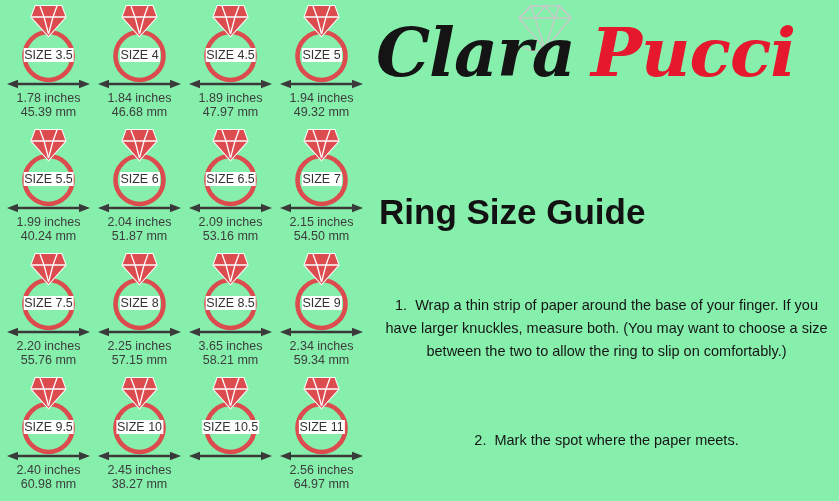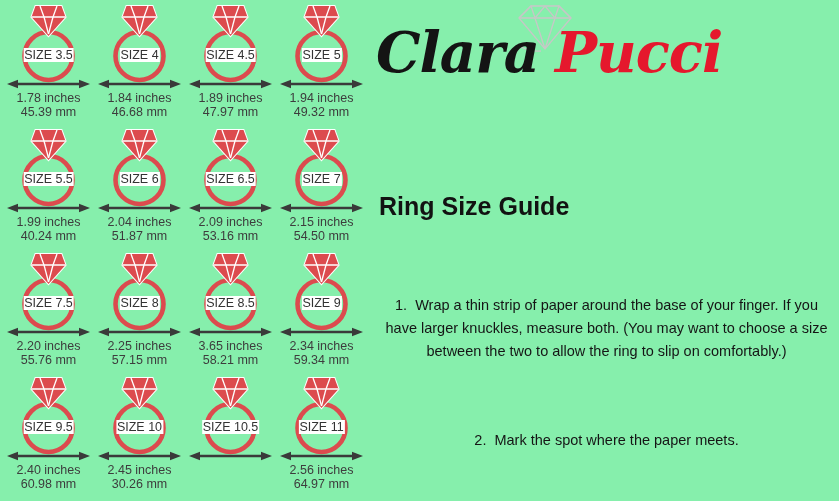--- a/index.html
+++ b/index.html
@@ -48,33 +48,33 @@
   .logo-row { position: absolute; left: 0; top: 0; width: 100%; height: 108px; }
   .logo-diamond { position: absolute; left: 137px; top: 2px; }
   .logo-outline { fill: none; stroke: #c7c7c7; stroke-width: 1.3px; }
   .logo-text {
     position: absolute;
     left: 2px;
     top: 20px;
     font-family: "DejaVu Serif", serif;
     font-style: italic;
     font-weight: bold;
-    font-size: 56px;
+    font-size: 68px;
     line-height: 64px;
     white-space: nowrap;
     letter-spacing: -1px;
   }
   .logo-clara { color: var(--logo-black); margin-right: 16px; }
   .logo-pucci { color: var(--logo-red); }
 
   .guide-title {
     position: absolute;
     left: 5px;
     top: 192px;
-    font-size: 25px;
+    font-size: 35px;
     font-weight: bold;
     color: #121212;
     letter-spacing: 0;
   }
 
   .guide-steps {
     position: absolute;
     left: 5px;
     top: 248px;
     width: 455px;
@@ -416,21 +416,21 @@
       </g>
       <g>
         <line class="arrow-line" x1="13" y1="80" x2="78" y2="80"></line>
         <polygon class="arrow-head" points="4,80 15,75.8 15,84.2"></polygon>
         <polygon class="arrow-head" points="87,80 76,75.8 76,84.2"></polygon>
       </g>
     </svg>
     <span class="size-label">SIZE 10</span>
     <div class="measure">
       <div>2.45 inches</div>
-      <div>30.26 mm</div>
+      <div>38.27 mm</div>
     </div>
   </div>
 
   <div class="ring-cell">
     <svg class="ring-svg" width="91" height="86" viewBox="0 0 91 86">
       <circle class="ring-circle" cx="45.5" cy="52" r="24"></circle>
       <g>
         <polygon class="diamond-fill" points="32.5,2 58.5,2 62.5,13 45.5,32 28.5,13"></polygon>
         <polyline class="facet" points="28.5,13 62.5,13"></polyline>
         <polyline class="facet" points="37,2 41,13"></polyline>

